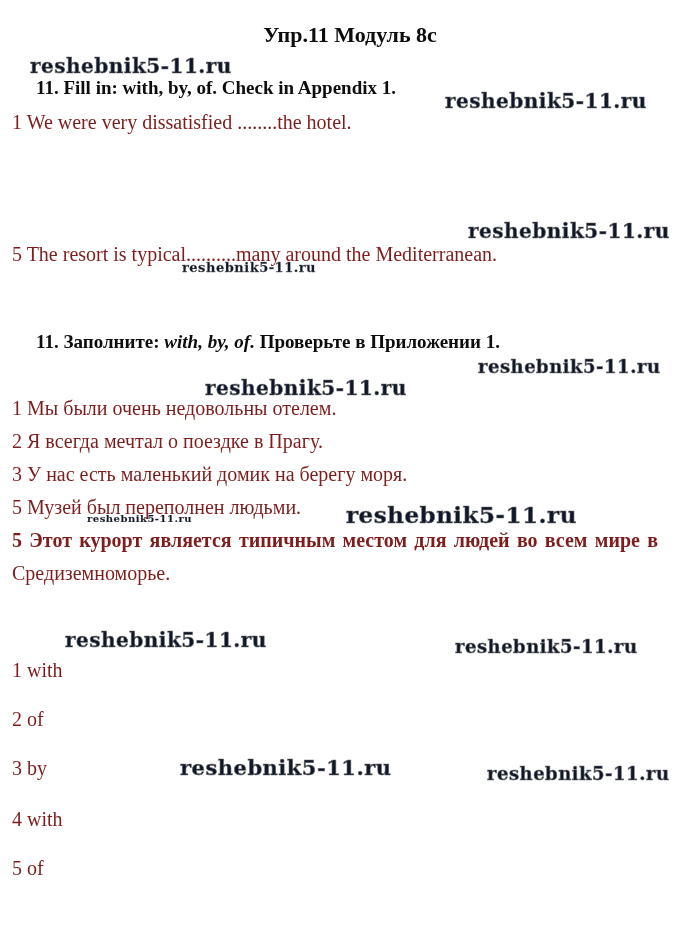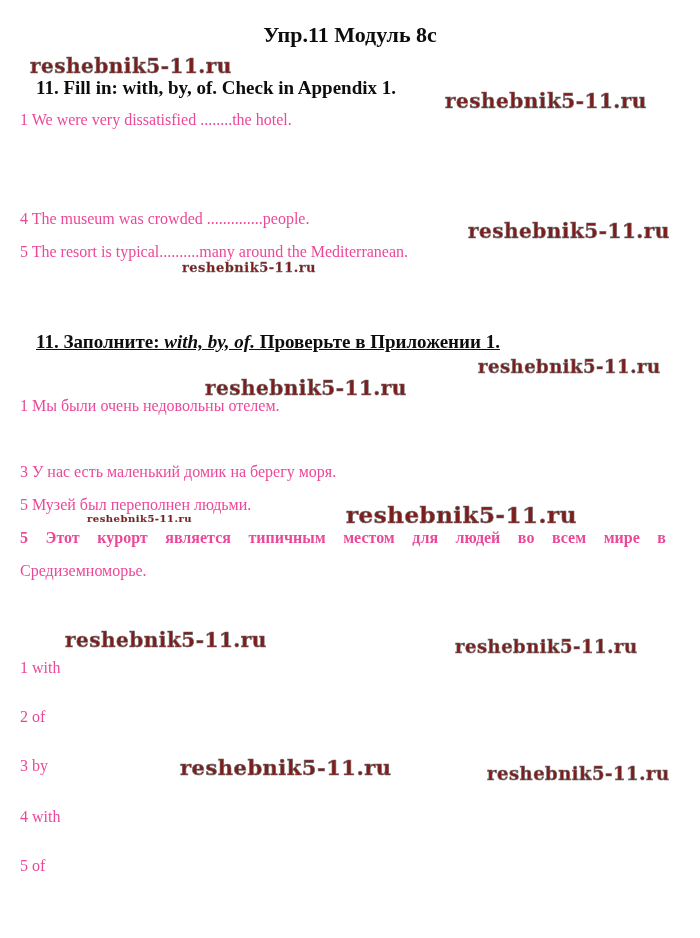--- a/index.html
+++ b/index.html
@@ -11,32 +11,32 @@
     color:#111111;
     overflow:hidden;
   }
   .abs{position:absolute;white-space:nowrap;}
   .title{
     top:22px;left:0;width:700px;
     text-align:center;font-weight:700;font-size:22px;color:#0d0d0d;
   }
   .heading{font-weight:700;font-size:19px;color:#0d0d0d;margin-left:8px;}
   .h-en{left:28px;top:77px;}
-  .h-ru{left:28px;top:331px;text-decoration:underline;}
+  .h-ru{left:28px;top:331px;}
   .h-ru .it{font-style:italic;}
-  .line{left:20px;font-size:16px;color:#ec4899;}
+  .line{left:12px;font-size:20px;color:#7f1d1d;}
   .en-0{top:111px}.en-1{top:144px}.en-2{top:177px}.en-3{top:210px}.en-4{top:243px}
   .ru-0{top:397px}.ru-1{top:430px}.ru-2{top:463px}.ru-3{top:496px}
   .ru-4{top:529px;width:646px;white-space:nowrap;text-align:justify;text-align-last:justify;font-weight:bold;}
   .ru-5{top:562px}
   .ans-0{top:659px}.ans-1{top:708px}.ans-2{top:757px}.ans-3{top:808px}.ans-4{top:857px}
   .wm{
     font-family:"DejaVu Serif","Liberation Serif",serif;
     font-weight:700;
-    color:#7f1d1d;
+    color:#0f172a;
     -webkit-text-stroke:0.6px #6e6e6e;
     letter-spacing:0.5px;
     font-size:20px;
   }
   .wm1{left:30px;top:54px;}
   .wm2{left:445px;top:89px;}
   .wm3{left:468px;top:219px;}
   .wm4{left:182px;top:260px;font-size:13px;-webkit-text-stroke:0.3px #6e6e6e;}
   .wm5{left:478px;top:356px;font-size:18px;}
   .wm6{left:205px;top:376px;}
@@ -54,34 +54,34 @@
 
   <div class="abs title">Упр.11 Модуль 8c</div>
 
   <span class="abs wm wm1">reshebnik5-11.ru</span>
 
   <div class="abs heading h-en">11. Fill in: with, by, of. Check in Appendix 1.</div>
 
   <span class="abs wm wm2">reshebnik5-11.ru</span>
 
   <div class="abs line en-0">1 We were very dissatisfied ........the hotel.</div>
-  <div class="abs line en-3">4 The museum was crowded ..............people.</div>
 
   <span class="abs wm wm3">reshebnik5-11.ru</span>
 
   <div class="abs line en-4">5 The resort is typical..........many around the Mediterranean.</div>
 
   <span class="abs wm wm4">reshebnik5-11.ru</span>
 
   <div class="abs heading h-ru"><span>11. Заполните: </span><span class="it">with, by, of.</span><span> Проверьте в Приложении 1.</span></div>
 
   <span class="abs wm wm5">reshebnik5-11.ru</span>
   <span class="abs wm wm6">reshebnik5-11.ru</span>
 
   <div class="abs line ru-0">1 Мы были очень недовольны отелем.</div>
+  <div class="abs line ru-1">2 Я всегда мечтал о поездке в Прагу.</div>
   <div class="abs line ru-2">3 У нас есть маленький домик на берегу моря.</div>
   <div class="abs line ru-3">5 Музей был переполнен людьми.</div>
 
   <span class="abs wm wm7">reshebnik5-11.ru</span>
   <span class="abs wm wm8">reshebnik5-11.ru</span>
 
   <div class="abs line ru-4">5 Этот курорт является типичным местом для людей во всем мире в</div>
   <div class="abs line ru-5">Средиземноморье.</div>
 
   <span class="abs wm wm9">reshebnik5-11.ru</span>

